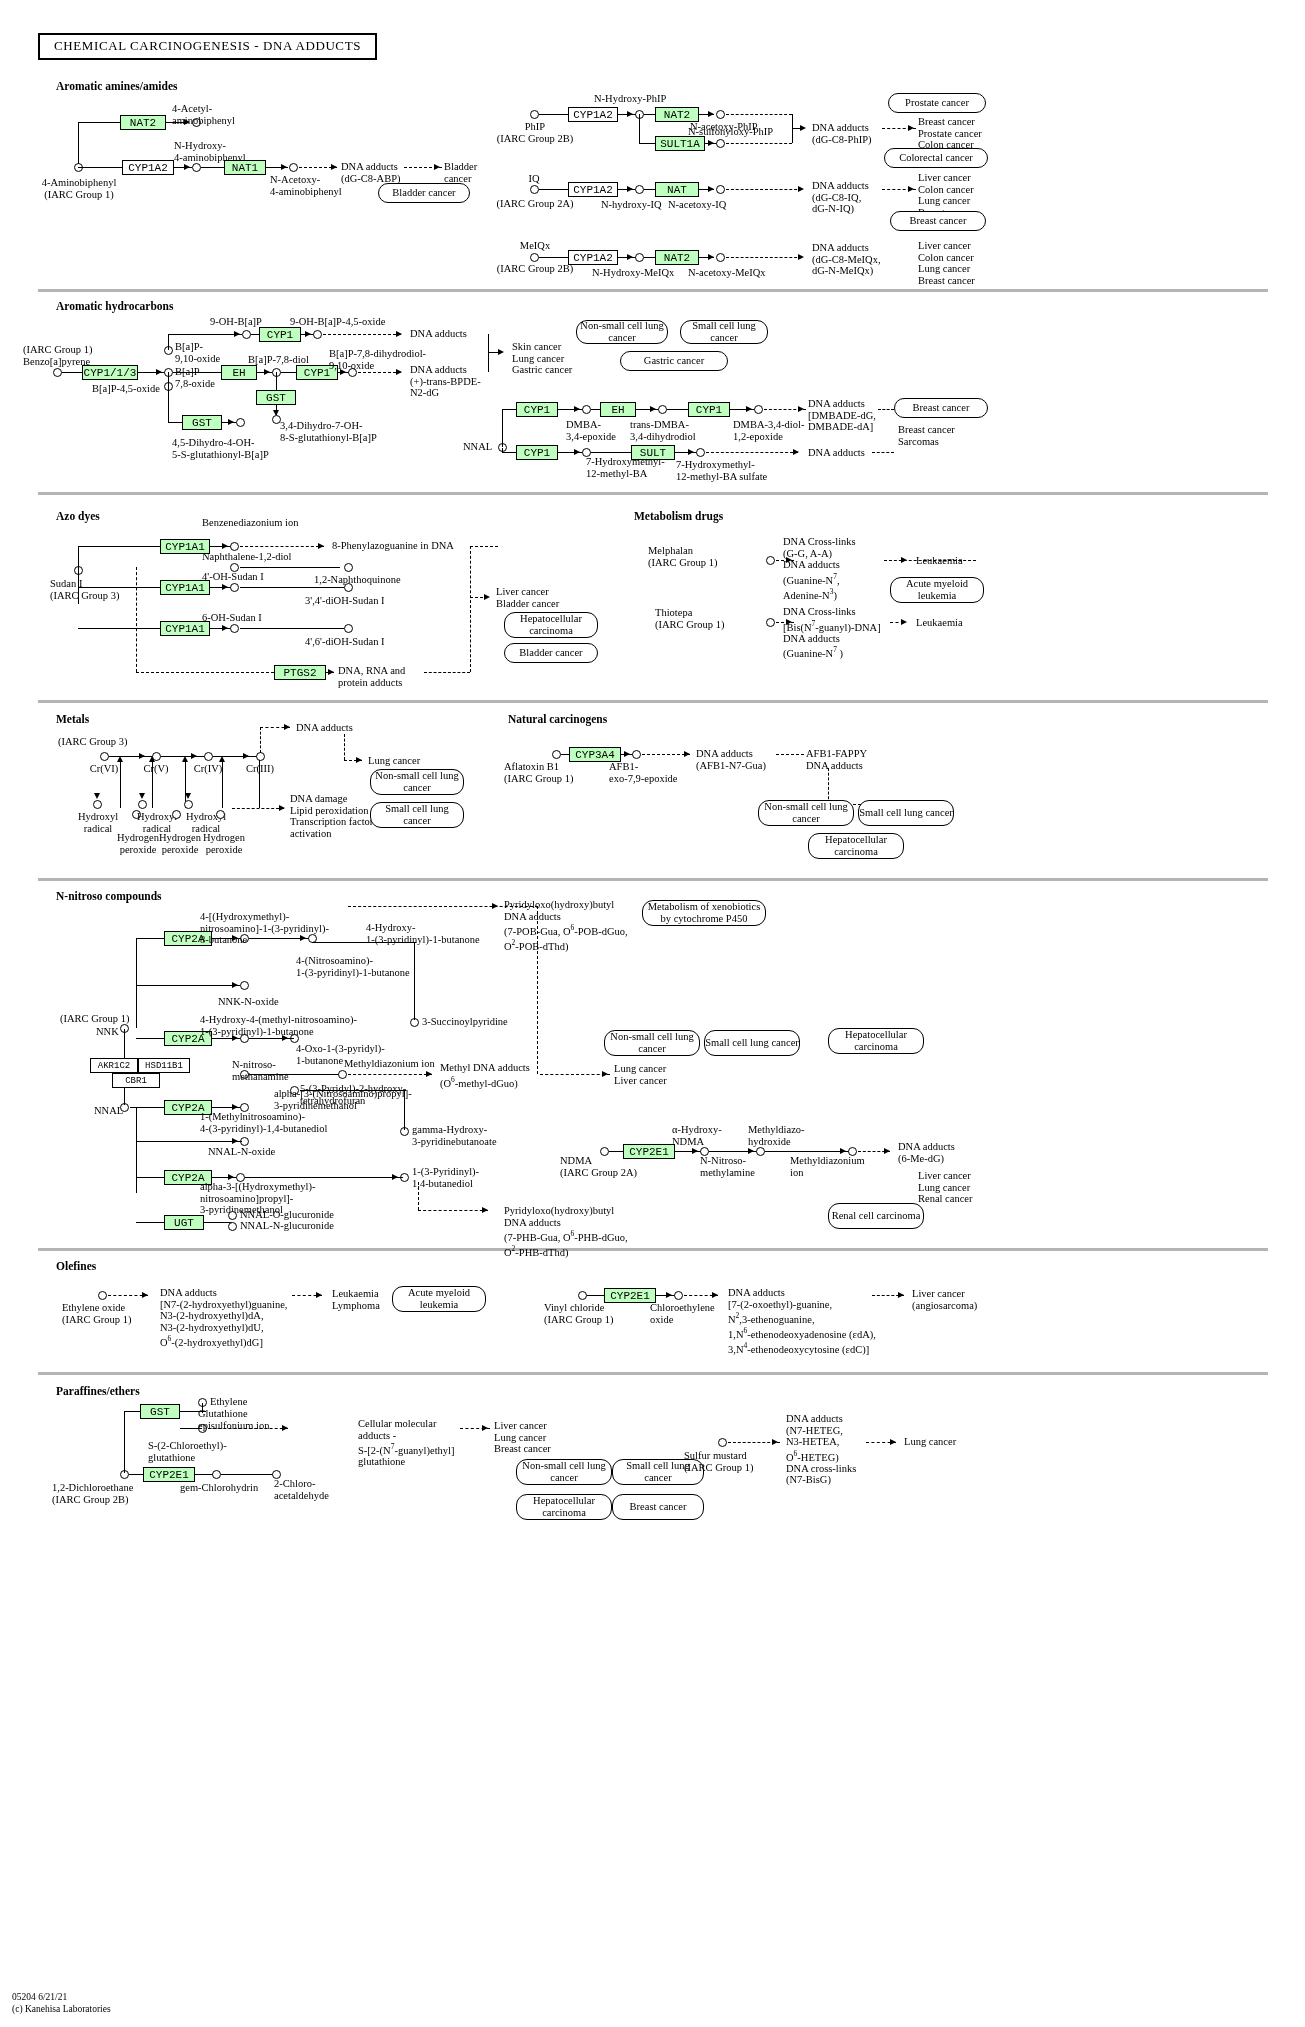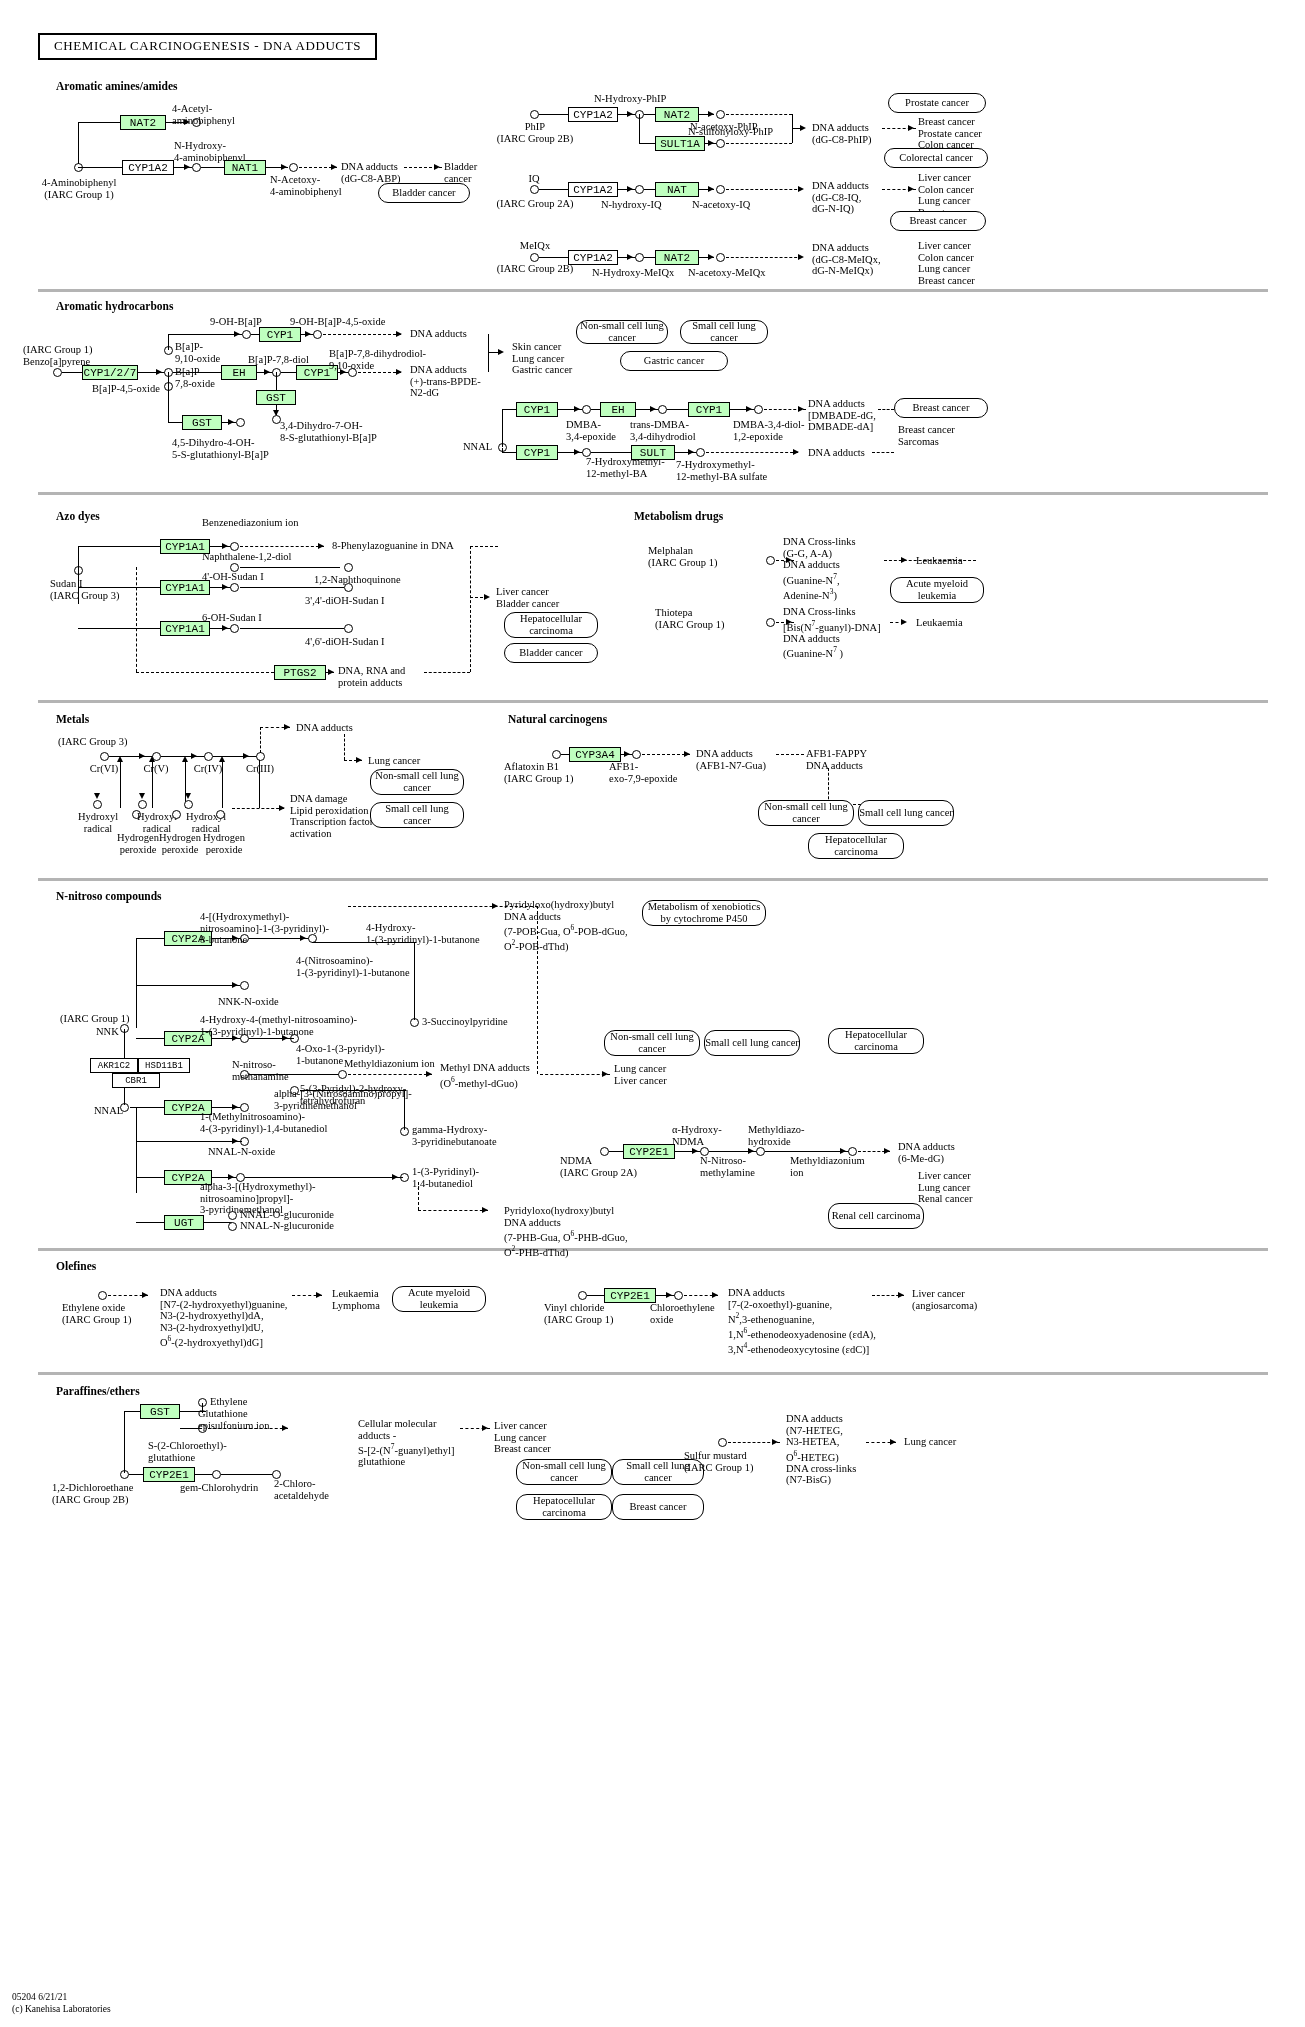--- a/index.html
+++ b/index.html
@@ -155,21 +155,21 @@
   <div class="white" style="left:568px;top:182px;width:50px">CYP1A2</div>
   <div class="h" style="left:618px;top:189px;width:18px"></div>
   <div class="ar" style="left:627px;top:185.5px"></div>
   <div class="cpd" style="left:635px;top:185px"></div>
   <div class="lbl" style="left:601px;top:199px">N-hydroxy-IQ</div>
   <div class="h" style="left:644px;top:189px;width:11px"></div>
   <div class="gene" style="left:655px;top:182px;width:44px">NAT</div>
   <div class="h" style="left:699px;top:189px;width:15px"></div>
   <div class="ar" style="left:708px;top:185.5px"></div>
   <div class="cpd" style="left:716px;top:185px"></div>
-  <div class="lbl" style="left:692px;top:199px">N-acetoxy-IQ</div>
+  <div class="lbl" style="left:668px;top:199px">N-acetoxy-IQ</div>
   <div class="hd" style="left:726px;top:189px;width:76px"></div>
   <div class="ar" style="left:798px;top:185.5px"></div>
   <div class="lbl" style="left:812px;top:180px">DNA adducts
 (dG-C8-IQ,
 dG-N-IQ)</div>
   <div class="hd" style="left:882px;top:189px;width:34px"></div>
   <div class="ar" style="left:908px;top:185.5px"></div>
   <div class="lbl" style="left:918px;top:172px">Liver cancer
 Colon cancer
 Lung cancer
@@ -199,21 +199,21 @@
   <div class="hd" style="left:900px;top:257px;width:0px"></div>
   <div class="lbl" style="left:918px;top:240px">Liver cancer
 Colon cancer
 Lung cancer
 Breast cancer</div>
 
   <div class="cpd" style="left:53px;top:368px"></div>
   <div class="lbl" style="left:23px;top:344px">(IARC Group 1)
 Benzo[a]pyrene</div>
   <div class="h" style="left:62px;top:372px;width:20px"></div>
-  <div class="gene" style="left:82px;top:365px;width:56px">CYP1/2/7</div>
+  <div class="gene" style="left:82px;top:365px;width:56px">CYP1/1/3</div>
   <div class="h" style="left:138px;top:372px;width:28px"></div>
   <div class="ar" style="left:156px;top:368.5px"></div>
   <div class="cpd" style="left:164px;top:368px"></div>
   <div class="lbl" style="left:92px;top:383px">B[a]P-4,5-oxide</div>
 
   <div class="cpd" style="left:164px;top:346px"></div>
   <div class="lbl" style="left:175px;top:341px">B[a]P-
 9,10-oxide</div>
   <div class="cpd" style="left:164px;top:382px"></div>
   <div class="lbl" style="left:175px;top:366px">B[a]P-

